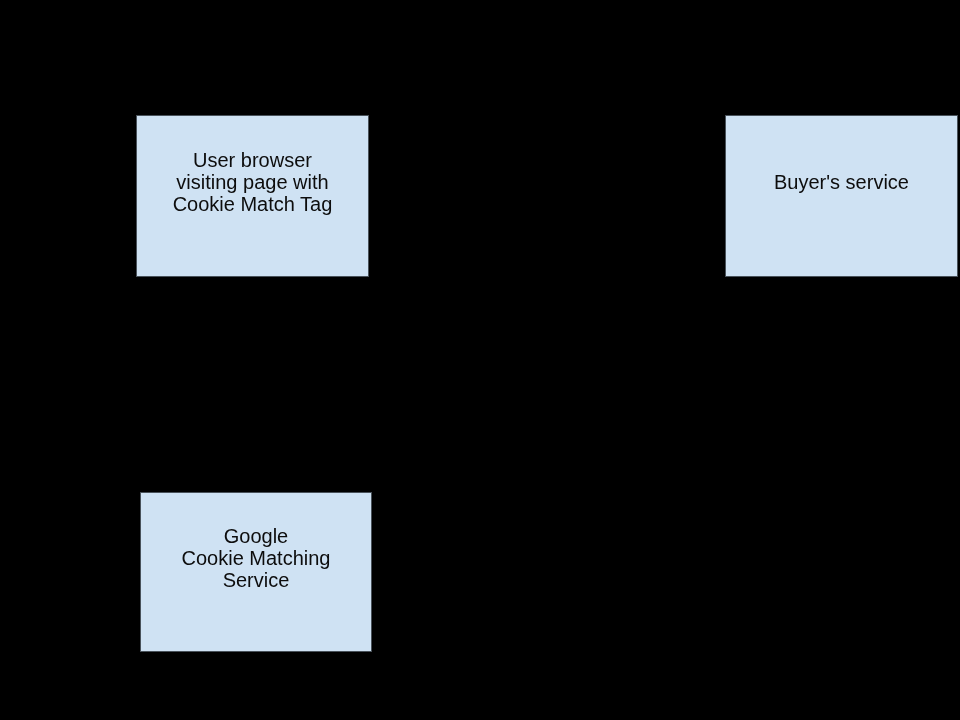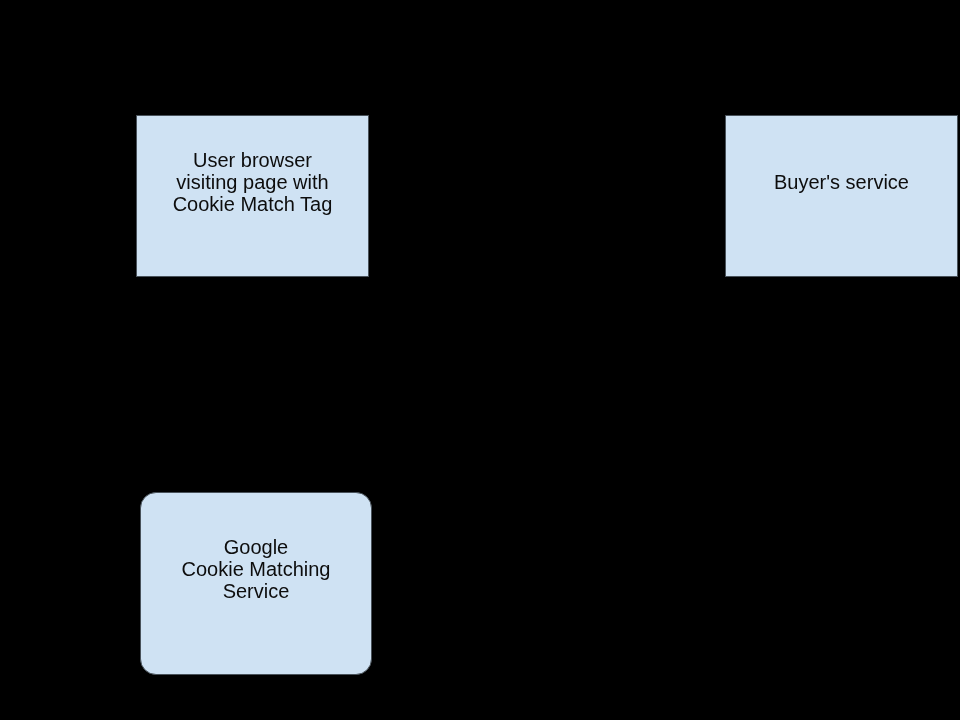--- a/index.html
+++ b/index.html
@@ -40,22 +40,21 @@
     left: 697px;
     top: 115px;
     width: 233px;
     height: 162px;
     margin-left: 28px;
   }
   #node-google-cookie-matching-service {
     left: 140px;
     top: 492px;
     width: 232px;
-    height: 183px;
-    border-radius: 16px;
+    height: 160px;
   }
 </style>
 </head>
 <body>
 
 <div class="canvas">
 
   <div class="node" id="node-user-browser">User browser
 visiting page with
 Cookie Match Tag</div>

